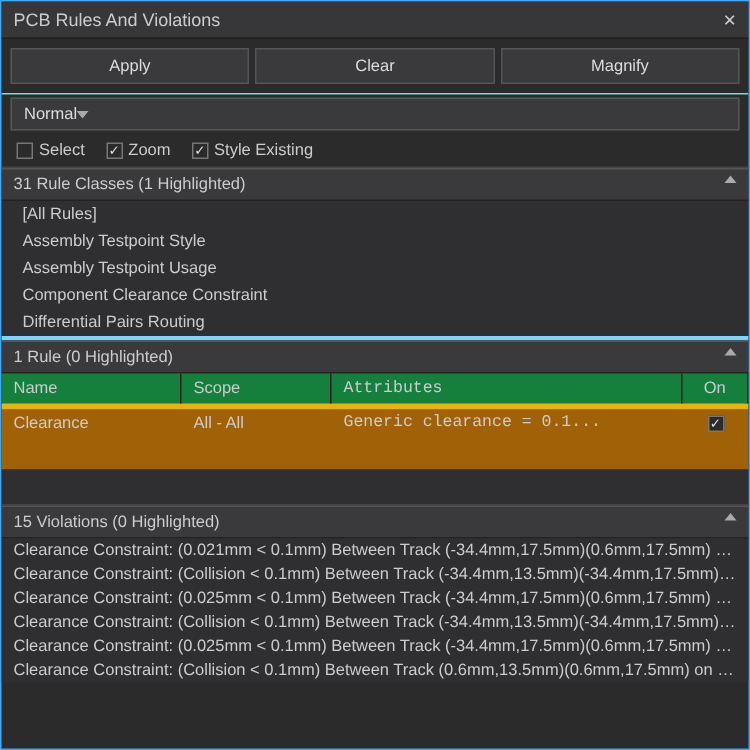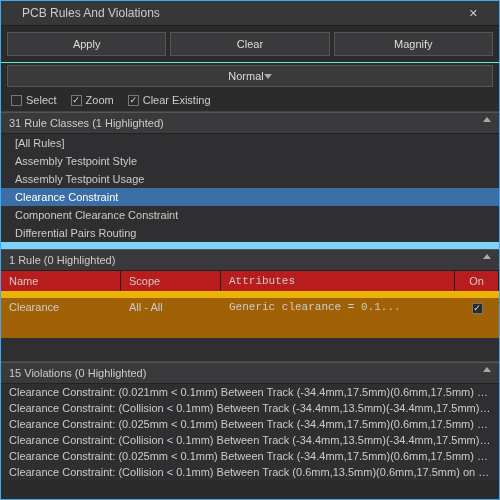--- a/index.html
+++ b/index.html
@@ -1,30 +1,30 @@
 <!DOCTYPE html>
 <html><head>
 <meta charset="utf-8">
 <style>
   * { box-sizing: border-box; margin: 0; padding: 0; font-family: "Segoe UI", Tahoma, sans-serif; }
   body { background: #2b2b2b; width: 500px; height: 500px; overflow: hidden; border: 1px solid #3fa9f5; }
-  .titlebar { background: #37373a; color: #ccc; font-size: 12px; padding: 5px 21px; display: flex; justify-content: space-between; align-items: center; border-bottom: 1px solid #1e1e1e; }
+  .titlebar { background: #37373a; color: #ccc; font-size: 12px; padding: 5px 8px; display: flex; justify-content: space-between; align-items: center; border-bottom: 1px solid #1e1e1e; }
   .titlebar .close { cursor: pointer; color: #ccc; font-size: 11px; }
   .toolbar { display: flex; gap: 4px; padding: 6px; background: #2b2b2b; border-bottom: 1px solid #5eead4; }
   .btn { flex: 1; background: #3a3a3c; border: 1px solid #555; color: #ddd; font-size: 11px; padding: 5px 0; text-align: center; cursor: pointer; }
-  .dropdown { margin: 2px 6px; background: #3a3a3c; border: 1px solid #555; color: #ddd; font-size: 11px; padding: 4px 8px; display: flex; justify-content: center; align-items: center; cursor: pointer; }
+  .dropdown { margin: 2px 6px; background: #3a3a3c; border: 1px solid #555; color: #ddd; font-size: 11px; padding: 4px 8px; display: flex; justify-content: flex-start; align-items: center; cursor: pointer; }
   .arrow-down { width: 0; height: 0; border-left: 4px solid transparent; border-right: 4px solid transparent; border-top: 5px solid #aaa; }
   .checkrow { display: flex; gap: 14px; padding: 5px 10px; color: #ccc; font-size: 11px; border-bottom: 1px solid #444; align-items: center; }
   .checkrow label { display: flex; align-items: center; gap: 4px; cursor: pointer; }
   .cb { width: 11px; height: 11px; border: 1px solid #777; background: #2b2b2b; display: inline-flex; align-items: center; justify-content: center; font-size: 9px; color: #ddd; }
   .section-hdr { background: #3a3a3c; color: #ccc; font-size: 11px; padding: 4px 8px; display: flex; justify-content: space-between; align-items: flex-start; border-top: 1px solid #555; border-bottom: 1px solid #222; }
-  .list { background: #2f2f31; max-height: 126px; overflow-y: auto; border-bottom: 7px solid #7dd3fc; }
+  .list { background: #2f2f31; max-height: 126px; overflow-y: auto; border-bottom: 3px solid #7dd3fc; }
   .list-item { color: #ccc; font-size: 11px; padding: 3px 14px; cursor: pointer; white-space: nowrap; overflow: hidden; text-overflow: ellipsis; }
   .list-item.selected { background: #3a6ea5; color: #fff; }
-  .rules-header { display: flex; background: #b91c1c; color: #ccc; font-size: 11px; border-bottom: 7px solid #eab308; }
+  .rules-header { display: flex; background: #15803d; color: #ccc; font-size: 11px; border-bottom: 4px solid #eab308; }
   .rules-header > div { padding: 4px 8px; border-right: 1px solid #222; }
   .col-name { width: 120px; }
   .col-scope { width: 100px; }
   .col-attr { flex: 1; font-family: Liberation Mono, monospace; }
   .col-on { width: 44px; text-align: center; }
   .rules-body { background: #a16207; min-height: 40px; }
   .rule-row { display: flex; color: #ccc; font-size: 11px; }
   .rule-row > div { padding: 3px 8px; white-space: nowrap; overflow: hidden; text-overflow: ellipsis; }
   .spacer { height: 24px; background: #2f2f31; border-bottom: 1px solid #444; }
   .violations { background: #2f2f31; overflow: hidden; }
@@ -57,33 +57,32 @@
   <label>
     <span class="cb" id="cb-select"></span>
     <span>Select</span>
   </label>
   <label>
     <span class="cb" id="cb-zoom">✓</span>
     <span>Zoom</span>
   </label>
   <label>
     <span class="cb" id="cb-clear">✓</span>
-    <span>Clear Existing</span>
+    <span>Style Existing</span>
   </label>
 </div>
 
 <div class="section-hdr">
   <span>31 Rule Classes (1 Highlighted)</span>
   <span class="arrow-up"></span>
 </div>
 <div class="list" id="classes-list">
     <div class="list-item">[All Rules]</div>
     <div class="list-item">Assembly Testpoint Style</div>
     <div class="list-item">Assembly Testpoint Usage</div>
-    <div class="list-item selected">Clearance Constraint</div>
     <div class="list-item">Component Clearance Constraint</div>
     <div class="list-item">Differential Pairs Routing</div>
   </div>
 
 <div class="section-hdr">
   <span>1 Rule (0 Highlighted)</span>
   <span class="arrow-up"></span>
 </div>
 <div class="rules-header">
   <div class="col-name">Name</div>

